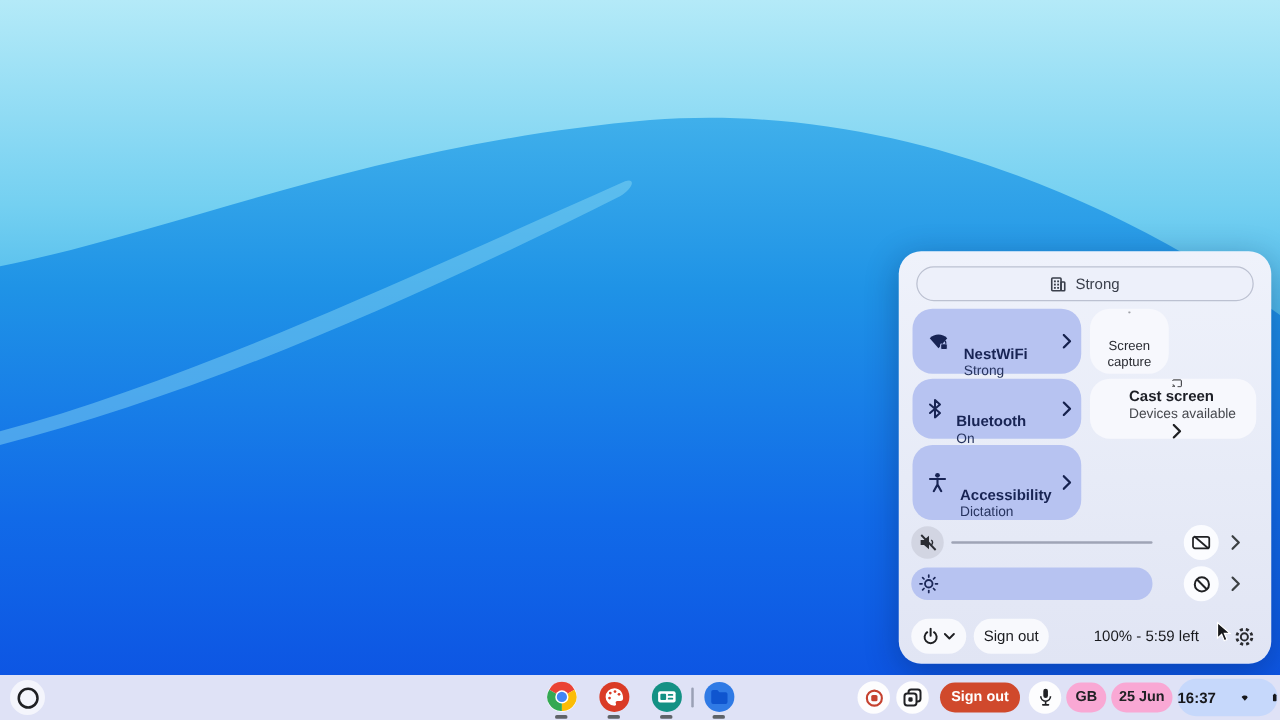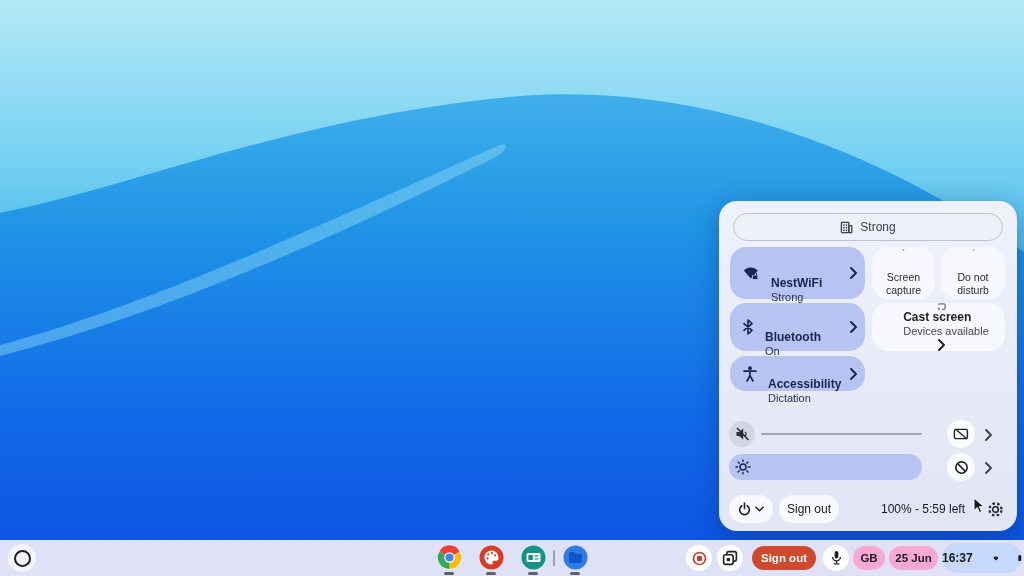--- a/index.html
+++ b/index.html
@@ -117,27 +117,20 @@
     </div>
 
     <div class="abs small-tile" style="left:153px;top:46px;width:63px;height:52px;">
       <svg width="15" height="15" viewBox="0 0 14 14">
         <rect x="1.6" y="1.6" width="10.8" height="10.8" rx="3" fill="none" stroke="#2a2c33" stroke-width="1.6"></rect>
         <circle cx="7" cy="7" r="2.4" fill="#2a2c33"></circle>
       </svg>
       <span>Screen capture</span>
     </div>
 
-    <div class="abs small-tile" style="left:222px;top:46px;width:64px;height:52px;">
-      <svg width="15" height="15" viewBox="0 0 14 14">
-        <circle cx="7" cy="7" r="5.4" fill="none" stroke="#2a2c33" stroke-width="1.5"></circle>
-        <line x1="4.4" y1="7" x2="9.6" y2="7" stroke="#2a2c33" stroke-width="1.5" stroke-linecap="round"></line>
-      </svg>
-      <span>Do not disturb</span>
-    </div>
 
     <div class="abs feature-tile" style="left:11px;top:102px;width:135px;height:48px;padding-left:12px;">
       <svg width="12" height="16" viewBox="0 0 12 16">
         <path d="M2,4.6 L10,11.4 L6,15 L6,1 L10,4.6 L2,11.4" fill="none" stroke="#182454" stroke-width="1.6" stroke-linejoin="round" stroke-linecap="round"></path>
       </svg>
       <div class="tile-text">
         <div class="tile-title">Bluetooth</div>
         <div class="tile-sub">On</div>
       </div>
       <span class="chev">
@@ -157,21 +150,21 @@
         <div class="cast-title">Cast screen</div>
         <div class="cast-sub">Devices available</div>
       </div>
       <span class="chev">
         <svg width="7" height="12" viewBox="0 0 7 12">
             <path d="M1,1 L6,6 L1,11" fill="none" stroke="#202124" stroke-width="1.9" stroke-linecap="round" stroke-linejoin="round"></path>
           </svg>
       </span>
     </div>
 
-    <div class="abs feature-tile" style="left:11px;top:155px;width:135px;height:35px;">
+    <div class="abs feature-tile" style="left:11px;top:155px;width:135px;height:60px;">
       <svg width="14" height="16" viewBox="0 0 14 16">
         <circle cx="7" cy="2.2" r="1.9" fill="#182454"></circle>
         <path d="M1,5.2 H13 M7,5.2 V9.6 M7,9.6 L4,15 M7,9.6 L10,15" fill="none" stroke="#182454" stroke-width="1.7" stroke-linecap="round" stroke-linejoin="round"></path>
       </svg>
       <div class="tile-text">
         <div class="tile-title">Accessibility</div>
         <div class="tile-sub">Dictation</div>
       </div>
       <span class="chev">
         <svg width="7" height="12" viewBox="0 0 7 12">
@@ -232,21 +225,21 @@
         <path d="M4.1,4 A5.2,5.2 0 1 0 9.9,4" fill="none" stroke="#1f2023" stroke-width="1.7" stroke-linecap="round"></path>
         <line x1="7" y1="1" x2="7" y2="7" stroke="#1f2023" stroke-width="1.7" stroke-linecap="round"></line>
       </svg>
       <svg width="9" height="6" viewBox="0 0 10 6">
         <path d="M1,1 L5,5 L9,1" fill="none" stroke="#1f2023" stroke-width="1.7" stroke-linecap="round" stroke-linejoin="round"></path>
       </svg>
     </div>
     <div class="abs pill" style="left:60px;top:294px;width:60px;font-size:12px;">
       <span>Sign out</span>
     </div>
-    <div class="abs battery-text" style="left:156px;top:301px;width:96px;text-align:center;">100% - 5:59 left</div>
+    <div class="abs battery-text" style="left:156px;top:301px;width:96px;text-align:left;">100% - 5:59 left</div>
     <svg class="abs" style="left:254px;top:296px;" width="12" height="17" viewBox="0 0 12 17">
       <path d="M1,1 L1,13.5 L4.3,10.5 L6.4,15.6 L8.6,14.6 L6.5,9.7 L11,9.7 Z" fill="#17181b" stroke="#ffffff" stroke-width="1"></path>
     </svg>
     <div class="abs" style="left:265px;top:297px;width:22px;height:22px;border-radius:50%;
          display:flex;align-items:center;justify-content:center;">
       <svg width="17" height="17" viewBox="0 0 18 18">
         <circle cx="9" cy="9" r="3" fill="none" stroke="#2a2b2f" stroke-width="1.7"></circle>
         <circle cx="9" cy="9" r="6.4" fill="none" stroke="#2a2b2f" stroke-width="2.4" stroke-dasharray="2.6 2.45" transform="rotate(8 9 9)"></circle>
       </svg>
     </div>

